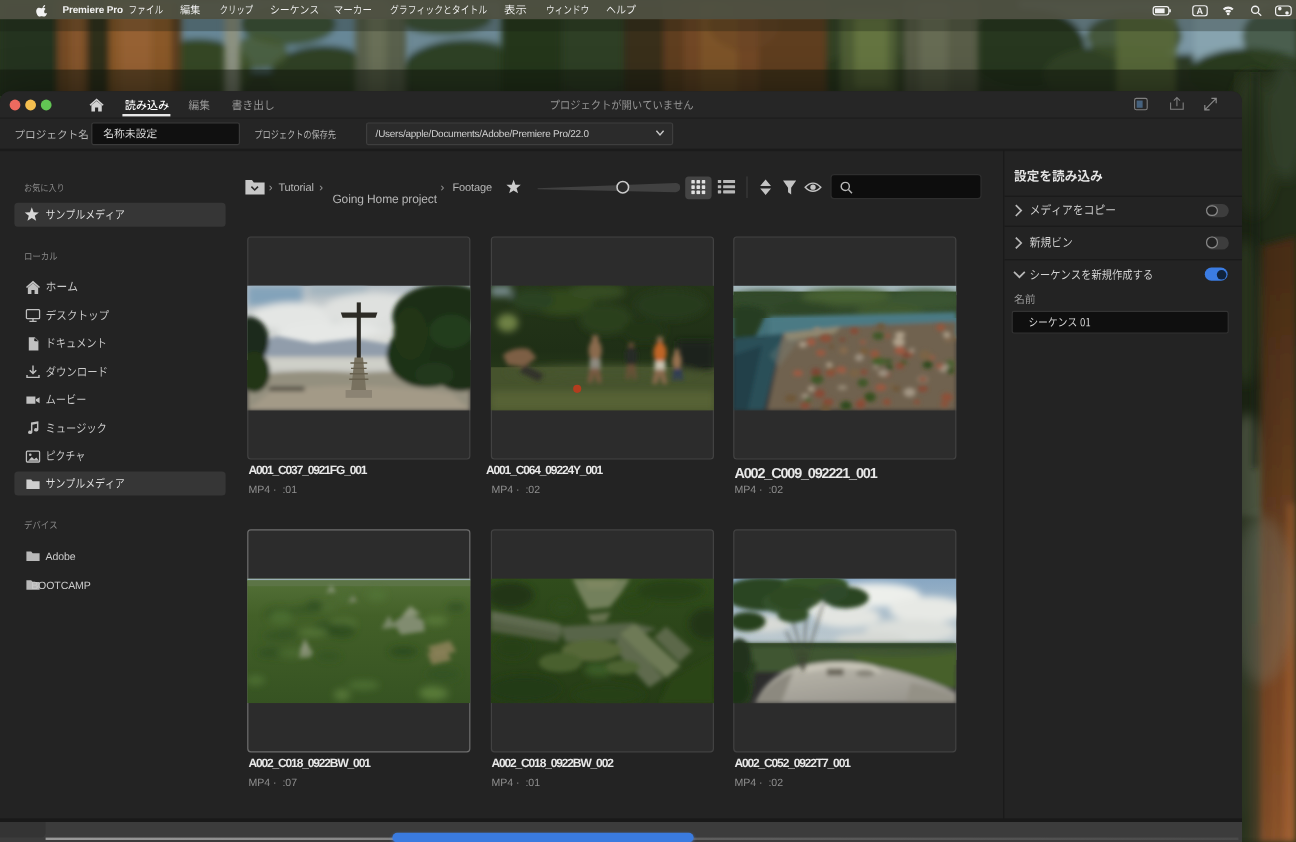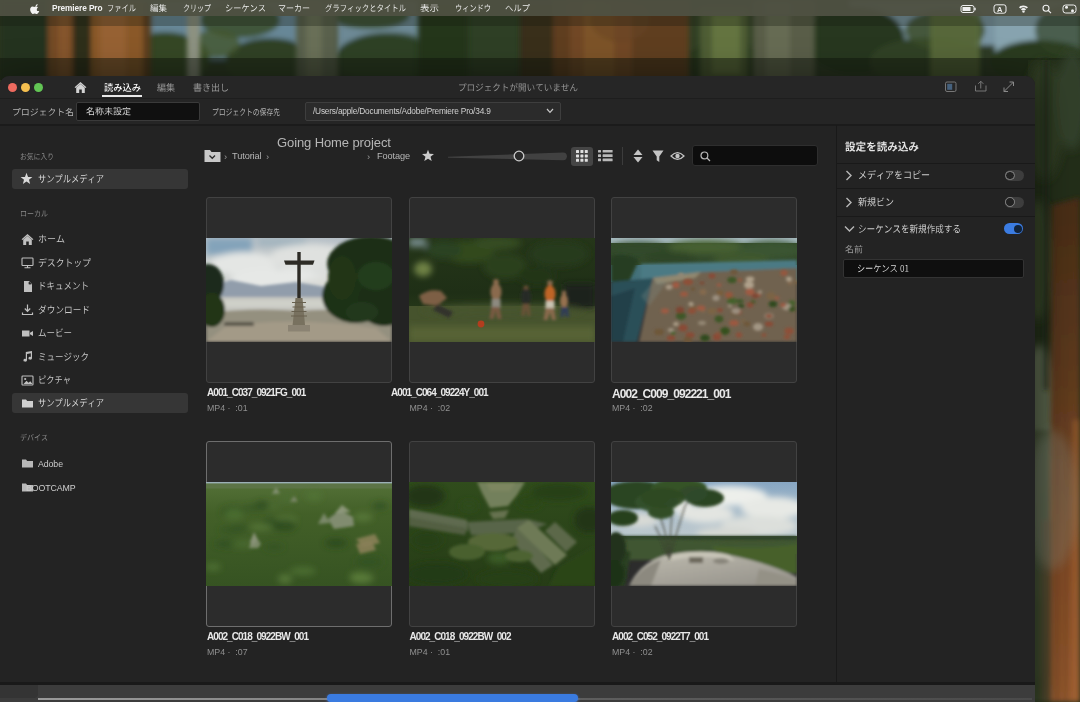--- a/index.html
+++ b/index.html
@@ -237,21 +237,21 @@
     <g transform="translate(0,9.54) scale(1.0000,1)">
       <path d="M3.4 -7.6C2.9 -6.6 1.8 -5.5 0.3 -4.6C0.5 -4.5 0.7 -4.3 0.8 -4.1C1.3 -4.4 1.6 -4.7 2.0 -4.9C2.6 -4.5 3.3 -3.9 3.7 -3.5C2.6 -2.7 1.4 -2.1 0.3 -1.7C0.4 -1.6 0.6 -1.3 0.7 -1.1C1.4 -1.4 2.2 -1.7 2.9 -2.1V0.7H3.6V0.4H7.3V0.7H8.0V-3.1H4.3C5.3 -4.0 6.2 -5.1 6.7 -6.4L6.3 -6.7L6.2 -6.7H3.6C3.8 -6.9 4.0 -7.2 4.1 -7.4ZM7.3 -0.3H3.6V-2.5H7.3ZM3.1 -6.0H5.8C5.4 -5.3 4.9 -4.6 4.2 -3.9C3.8 -4.4 3.1 -5.0 2.5 -5.4C2.7 -5.6 2.9 -5.8 3.1 -6.0Z M13.7 -4.0C13.4 -2.9 13.1 -1.8 12.5 -1.1C12.7 -1.0 13.0 -0.8 13.1 -0.7C13.6 -1.5 14.1 -2.7 14.3 -3.9ZM16.2 -3.9C16.6 -2.9 17.0 -1.6 17.1 -0.8L17.7 -1.0C17.6 -1.8 17.2 -3.1 16.8 -4.0ZM13.8 -7.5C13.6 -6.5 13.2 -5.5 12.7 -4.7V-5.0H11.6V-6.6C12.0 -6.7 12.4 -6.8 12.7 -6.9L12.2 -7.4C11.6 -7.1 10.4 -6.9 9.4 -6.7C9.5 -6.6 9.6 -6.3 9.6 -6.2C10.0 -6.2 10.5 -6.3 10.9 -6.4V-5.0H9.4V-4.4H10.8C10.5 -3.4 9.8 -2.2 9.3 -1.5C9.4 -1.4 9.5 -1.1 9.6 -0.9C10.1 -1.5 10.5 -2.4 10.9 -3.3V0.7H11.6V-3.2C11.9 -2.8 12.2 -2.3 12.4 -2.1L12.8 -2.6C12.6 -2.8 11.8 -3.6 11.6 -3.8V-4.4H12.5L12.3 -4.2C12.5 -4.1 12.8 -3.9 12.9 -3.8C13.2 -4.3 13.5 -4.8 13.8 -5.3H14.9V-0.1C14.9 0.0 14.9 0.0 14.8 0.0C14.7 0.0 14.3 0.0 13.8 0.0C13.9 0.2 14.0 0.5 14.1 0.7C14.6 0.7 15.0 0.7 15.3 0.6C15.5 0.5 15.6 0.3 15.6 -0.1V-5.3H17.6V-6.0H14.0C14.2 -6.4 14.3 -6.9 14.5 -7.4Z M22.1 -7.6V-6.1H19.2V-5.4H22.1V-3.9H18.6V-3.2H21.7C20.9 -2.0 19.6 -0.9 18.3 -0.4C18.5 -0.2 18.7 0.0 18.8 0.2C20.0 -0.4 21.3 -1.5 22.1 -2.7V0.7H22.8V-2.7C23.7 -1.5 25.0 -0.4 26.2 0.2C26.3 0.0 26.5 -0.2 26.7 -0.4C25.4 -0.9 24.1 -2.0 23.2 -3.2H26.5V-3.9H22.8V-5.4H25.9V-6.1H22.8V-7.6Z M27.8 -4.8V-4.3H30.5V-4.8ZM27.8 -7.2V-6.7H30.4V-7.2ZM27.8 -3.6V-3.1H30.5V-3.6ZM27.3 -6.1V-5.5H30.8V-6.1ZM31.5 -7.3V-6.2C31.5 -5.6 31.3 -4.8 30.5 -4.2C30.6 -4.2 30.9 -3.9 31.0 -3.8C31.9 -4.4 32.1 -5.4 32.1 -6.2V-6.7H33.7V-5.1C33.7 -4.4 33.8 -4.2 34.4 -4.2C34.5 -4.2 34.9 -4.2 35.0 -4.2C35.5 -4.2 35.7 -4.5 35.7 -5.6C35.5 -5.6 35.3 -5.7 35.1 -5.8C35.1 -4.9 35.1 -4.8 34.9 -4.8C34.8 -4.8 34.5 -4.8 34.5 -4.8C34.3 -4.8 34.3 -4.9 34.3 -5.1V-7.3ZM30.9 -3.7V-3.0H34.3C34.0 -2.3 33.6 -1.8 33.1 -1.3C32.6 -1.8 32.2 -2.4 32.0 -3.0L31.4 -2.8C31.7 -2.1 32.1 -1.4 32.6 -0.9C32.0 -0.4 31.3 -0.1 30.5 0.1C30.6 0.3 30.8 0.5 30.9 0.7C31.7 0.5 32.5 0.1 33.1 -0.4C33.7 0.1 34.5 0.5 35.3 0.7C35.4 0.5 35.6 0.3 35.7 0.1C34.9 -0.1 34.2 -0.4 33.6 -0.8C34.3 -1.5 34.9 -2.4 35.2 -3.5L34.7 -3.7L34.6 -3.7ZM27.8 -2.4V0.6H28.4V0.2H30.4V-2.4ZM28.4 -1.9H29.9V-0.4H28.4Z M38.0 -3.4C37.8 -1.8 37.3 -0.5 36.3 0.3C36.5 0.4 36.8 0.6 36.9 0.8C37.5 0.3 37.9 -0.4 38.2 -1.3C39.0 0.3 40.4 0.6 42.3 0.6H44.4C44.4 0.4 44.5 0.1 44.6 -0.1C44.2 -0.1 42.6 -0.1 42.3 -0.1C41.8 -0.1 41.3 -0.1 40.8 -0.2V-2.0H43.5V-2.7H40.8V-4.2H43.2V-4.8H37.9V-4.2H40.1V-0.4C39.4 -0.6 38.8 -1.2 38.5 -2.1C38.6 -2.5 38.6 -2.9 38.7 -3.3ZM36.7 -6.5V-4.6H37.4V-5.9H43.6V-4.6H44.3V-6.5H40.8V-7.6H40.1V-6.5Z" fill="#dcdcdc"></path>
     </g>
   </svg>
 <svg style="position:absolute;left:212.0px;top:105.7px;overflow:visible" width="70" height="12">
     <g transform="translate(0,9.33) scale(0.7727,1)">
       <path d="M7.1 -6.3C7.1 -6.6 7.3 -6.9 7.7 -6.9C8.0 -6.9 8.3 -6.6 8.3 -6.3C8.3 -6.0 8.0 -5.7 7.7 -5.7C7.3 -5.7 7.1 -6.0 7.1 -6.3ZM6.7 -6.3C6.7 -6.2 6.7 -6.1 6.7 -6.0L6.4 -6.0C6.0 -6.0 2.5 -6.0 2.0 -6.0C1.7 -6.0 1.4 -6.1 1.1 -6.1V-5.3C1.4 -5.3 1.7 -5.3 2.0 -5.3C2.5 -5.3 6.0 -5.3 6.5 -5.3C6.4 -4.5 6.0 -3.3 5.4 -2.5C4.6 -1.5 3.6 -0.8 1.9 -0.4L2.5 0.3C4.2 -0.2 5.2 -1.0 6.0 -2.0C6.7 -2.9 7.1 -4.4 7.3 -5.3L7.3 -5.4C7.4 -5.4 7.6 -5.3 7.7 -5.3C8.2 -5.3 8.7 -5.8 8.7 -6.3C8.7 -6.9 8.2 -7.3 7.7 -7.3C7.1 -7.3 6.7 -6.9 6.7 -6.3Z M10.1 -6.0C10.1 -5.8 10.1 -5.5 10.1 -5.3C10.1 -5.0 10.1 -1.4 10.1 -1.0C10.1 -0.7 10.1 -0.1 10.1 0.1H10.8L10.8 -0.4H15.6L15.6 0.1H16.4C16.4 -0.0 16.4 -0.7 16.4 -1.0C16.4 -1.3 16.4 -4.9 16.4 -5.3C16.4 -5.6 16.4 -5.8 16.4 -6.0C16.1 -6.0 15.8 -6.0 15.6 -6.0C15.2 -6.0 11.3 -6.0 10.9 -6.0C10.7 -6.0 10.4 -6.0 10.1 -6.0ZM10.8 -1.1V-5.3H15.6V-1.1Z M23.9 -6.6 23.4 -6.4C23.7 -6.0 24.0 -5.4 24.2 -5.0L24.7 -5.2C24.5 -5.6 24.1 -6.2 23.9 -6.6ZM25.1 -7.0 24.6 -6.8C24.9 -6.4 25.2 -5.9 25.4 -5.4L25.9 -5.6C25.7 -6.0 25.3 -6.7 25.1 -7.0ZM20.1 -6.7 19.7 -6.1C20.3 -5.8 21.2 -5.2 21.6 -4.8L22.1 -5.5C21.7 -5.7 20.7 -6.4 20.1 -6.7ZM18.8 -0.4 19.2 0.3C20.0 0.1 21.3 -0.3 22.1 -0.8C23.5 -1.6 24.8 -2.7 25.5 -3.9L25.1 -4.7C24.4 -3.4 23.2 -2.3 21.8 -1.4C20.9 -0.9 19.8 -0.6 18.8 -0.4ZM18.8 -4.7 18.4 -4.1C19.0 -3.8 19.9 -3.2 20.3 -2.9L20.7 -3.5C20.4 -3.8 19.3 -4.4 18.8 -4.7Z M27.8 -0.7V0.1C28.0 0.0 28.2 0.0 28.4 0.0H33.3C33.4 0.0 33.7 0.0 33.9 0.1V-0.7C33.7 -0.7 33.5 -0.6 33.3 -0.6H31.1V-3.9H32.9C33.1 -3.9 33.3 -3.9 33.5 -3.8V-4.5C33.3 -4.5 33.1 -4.5 32.9 -4.5H28.8C28.7 -4.5 28.4 -4.5 28.2 -4.5V-3.8C28.4 -3.9 28.7 -3.9 28.8 -3.9H30.4V-0.6H28.4C28.2 -0.6 28.0 -0.7 27.8 -0.7Z M39.9 -6.8 39.1 -7.1C39.1 -6.9 38.9 -6.6 38.8 -6.4C38.5 -5.6 37.6 -4.3 36.1 -3.4L36.7 -3.0C37.6 -3.6 38.4 -4.4 38.9 -5.1H41.9C41.7 -4.3 41.2 -3.2 40.5 -2.4C39.7 -1.5 38.6 -0.7 37.0 -0.2L37.6 0.4C39.3 -0.2 40.3 -1.0 41.1 -2.0C41.9 -3.0 42.4 -4.1 42.7 -5.0C42.7 -5.2 42.8 -5.4 42.9 -5.5L42.3 -5.9C42.1 -5.8 41.9 -5.8 41.7 -5.8H39.3L39.5 -6.1C39.6 -6.3 39.8 -6.6 39.9 -6.8Z M47.0 -0.8C47.0 -0.4 46.9 -0.0 46.9 0.3H47.8C47.7 -0.0 47.7 -0.5 47.7 -0.8L47.7 -3.7C48.7 -3.4 50.2 -2.8 51.2 -2.3L51.5 -3.0C50.5 -3.5 48.9 -4.1 47.7 -4.5V-5.9C47.7 -6.2 47.7 -6.5 47.8 -6.8H46.9C46.9 -6.5 47.0 -6.1 47.0 -5.9C47.0 -5.2 47.0 -1.3 47.0 -0.8Z M57.0 -5.6C56.9 -4.8 56.7 -4.0 56.5 -3.3C56.0 -1.8 55.6 -1.2 55.2 -1.2C54.8 -1.2 54.3 -1.7 54.3 -2.8C54.3 -4.0 55.3 -5.4 57.0 -5.6ZM57.7 -5.7C59.2 -5.5 60.1 -4.4 60.1 -3.1C60.1 -1.6 59.0 -0.7 57.8 -0.5C57.6 -0.4 57.4 -0.4 57.1 -0.4L57.5 0.3C59.6 0.0 60.8 -1.2 60.8 -3.1C60.8 -4.9 59.5 -6.3 57.4 -6.3C55.3 -6.3 53.6 -4.6 53.6 -2.7C53.6 -1.3 54.4 -0.4 55.1 -0.4C56.0 -0.4 56.7 -1.3 57.2 -3.1C57.4 -3.9 57.6 -4.8 57.7 -5.7Z M65.6 -6.4H68.9V-4.8H65.6ZM64.9 -7.0V-4.2H66.9V-3.1H64.3V-2.5H66.5C65.9 -1.5 64.9 -0.7 64.0 -0.2C64.2 -0.1 64.4 0.2 64.5 0.3C65.4 -0.2 66.2 -1.1 66.9 -2.0V0.7H67.5V-2.1C68.1 -1.1 69.0 -0.2 69.8 0.3C69.9 0.2 70.1 -0.1 70.2 -0.2C69.4 -0.7 68.5 -1.5 67.9 -2.5H70.0V-3.1H67.5V-4.2H69.5V-7.0ZM64.0 -7.4C63.5 -6.0 62.7 -4.7 61.8 -3.9C61.9 -3.7 62.1 -3.4 62.2 -3.2C62.5 -3.6 62.8 -3.9 63.1 -4.4V0.7H63.8V-5.3C64.1 -5.9 64.4 -6.5 64.7 -7.2Z M75.8 -3.2V-2.3H73.3V-1.7H75.8V-0.1C75.8 0.0 75.8 0.1 75.6 0.1C75.5 0.1 74.9 0.1 74.4 0.1C74.4 0.3 74.5 0.5 74.6 0.7C75.3 0.7 75.8 0.7 76.1 0.6C76.4 0.5 76.5 0.3 76.5 -0.1V-1.7H78.8V-2.3H76.5V-2.8C77.1 -3.2 77.8 -3.8 78.3 -4.3L77.8 -4.7L77.7 -4.6H74.1V-4.0H77.1C76.8 -3.7 76.4 -3.4 76.1 -3.2ZM73.8 -7.4C73.7 -7.0 73.6 -6.6 73.4 -6.2H71.0V-5.6H73.1C72.6 -4.4 71.8 -3.3 70.7 -2.5C70.8 -2.3 71.0 -2.1 71.0 -1.9C71.4 -2.1 71.7 -2.4 72.1 -2.8V0.7H72.7V-3.6C73.2 -4.2 73.6 -4.9 73.9 -5.6H78.7V-6.2H74.1C74.3 -6.6 74.4 -6.9 74.5 -7.2Z M83.3 -7.4V-6.0H81.7C81.8 -6.4 81.9 -6.7 82.0 -7.0L81.4 -7.2C81.1 -6.3 80.7 -5.1 80.1 -4.3C80.3 -4.3 80.5 -4.1 80.7 -4.0C81.0 -4.4 81.2 -4.9 81.5 -5.4H83.3V-3.6H79.7V-3.0H82.0C81.9 -1.5 81.5 -0.4 79.6 0.2C79.8 0.3 80.0 0.6 80.0 0.7C82.0 0.1 82.5 -1.2 82.7 -3.0H84.4V-0.4C84.4 0.4 84.6 0.6 85.4 0.6C85.5 0.6 86.5 0.6 86.6 0.6C87.3 0.6 87.5 0.2 87.6 -1.1C87.4 -1.2 87.1 -1.3 87.0 -1.4C87.0 -0.2 86.9 -0.1 86.6 -0.1C86.4 -0.1 85.6 -0.1 85.5 -0.1C85.1 -0.1 85.1 -0.1 85.1 -0.4V-3.0H87.5V-3.6H83.9V-5.4H86.8V-6.0H83.9V-7.4Z" fill="#b8b8b8"></path>
     </g>
   </svg>
 <div class="abs" style="left:305px;top:101.5px;width:256px;height:19px;background:#2b2b2b;border:1px solid #3e3e3e;border-radius:2px"></div>
-<div class="abs" style="left:313px;top:105.5px;font-size:8.3px;color:#d0d0d0;letter-spacing:-0.2px">/Users/apple/Documents/Adobe/Premiere Pro/34.9</div>
+<div class="abs" style="left:313px;top:105.5px;font-size:8.3px;color:#d0d0d0;letter-spacing:-0.2px">/Users/apple/Documents/Adobe/Premiere Pro/22.0</div>
 <svg class="abs" style="left:546px;top:108px" width="8" height="6" viewBox="0 0 8 6">
     <path d="M1 1 L4 4.4 7 1" fill="none" stroke="#c8c8c8" stroke-width="1.2"></path>
   </svg>
 <svg style="position:absolute;left:20.0px;top:150.5px;overflow:visible" width="36" height="11">
     <g transform="translate(0,8.48) scale(0.8500,1)">
       <path d="M5.8 -5.5 5.5 -5.0C6.0 -4.8 6.9 -4.2 7.3 -3.8L7.6 -4.3C7.2 -4.7 6.3 -5.2 5.8 -5.5ZM2.6 -2.2 2.6 -0.8C2.6 -0.6 2.5 -0.4 2.3 -0.4C2.0 -0.4 1.5 -0.7 1.5 -1.1C1.5 -1.5 2.0 -1.9 2.6 -2.2ZM1.0 -5.0 1.0 -4.3C1.3 -4.3 1.6 -4.3 2.0 -4.3C2.2 -4.3 2.4 -4.3 2.6 -4.3L2.6 -3.3V-2.8C1.7 -2.4 0.8 -1.7 0.8 -1.1C0.8 -0.4 1.9 0.3 2.5 0.3C2.9 0.3 3.2 0.0 3.2 -0.7L3.2 -2.5C3.8 -2.7 4.3 -2.8 4.9 -2.8C5.7 -2.8 6.3 -2.4 6.3 -1.7C6.3 -1.0 5.7 -0.6 5.0 -0.5C4.7 -0.4 4.3 -0.4 4.0 -0.4L4.2 0.2C4.5 0.2 4.9 0.2 5.2 0.1C6.3 -0.2 6.9 -0.8 6.9 -1.7C6.9 -2.7 6.1 -3.3 4.9 -3.3C4.4 -3.3 3.8 -3.2 3.2 -3.0V-3.3L3.2 -4.4C3.8 -4.5 4.4 -4.6 4.9 -4.7L4.8 -5.3C4.4 -5.2 3.8 -5.0 3.2 -5.0L3.2 -5.8C3.2 -6.0 3.3 -6.2 3.3 -6.4H2.6C2.6 -6.3 2.6 -6.0 2.6 -5.8L2.6 -4.9C2.4 -4.9 2.2 -4.9 2.0 -4.9C1.7 -4.9 1.4 -4.9 1.0 -5.0Z M10.0 -4.7V-4.2H14.6V-4.7ZM10.0 -6.7C9.7 -5.6 9.1 -4.6 8.3 -3.9C8.5 -3.8 8.7 -3.6 8.8 -3.5C9.3 -4.0 9.8 -4.6 10.2 -5.4H15.4V-5.9H10.4C10.5 -6.1 10.6 -6.4 10.7 -6.6ZM9.1 -3.6V-3.1H13.7C13.8 -0.9 13.9 0.6 15.0 0.6C15.5 0.6 15.6 0.3 15.7 -0.7C15.5 -0.8 15.4 -1.0 15.2 -1.1C15.2 -0.4 15.2 0.1 15.0 0.1C14.4 0.1 14.3 -1.5 14.3 -3.6ZM9.3 -2.2C9.8 -1.9 10.3 -1.6 10.8 -1.2C10.2 -0.6 9.4 -0.1 8.5 0.2C8.7 0.4 8.9 0.6 9.0 0.7C9.8 0.3 10.6 -0.2 11.3 -0.9C11.9 -0.5 12.4 -0.0 12.7 0.4L13.2 -0.1C12.8 -0.5 12.3 -0.9 11.7 -1.3C12.1 -1.8 12.5 -2.2 12.8 -2.7L12.2 -2.9C11.9 -2.5 11.6 -2.0 11.3 -1.7C10.7 -2.0 10.2 -2.3 9.7 -2.6Z M19.6 -5.4V-4.8C20.5 -4.7 22.1 -4.7 22.9 -4.8V-5.4C22.1 -5.3 20.5 -5.3 19.6 -5.4ZM20.0 -2.1 19.4 -2.2C19.3 -1.8 19.2 -1.5 19.2 -1.3C19.2 -0.5 19.8 -0.1 21.2 -0.1C22.0 -0.1 22.7 -0.1 23.2 -0.2L23.2 -0.9C22.5 -0.8 21.9 -0.7 21.2 -0.7C20.1 -0.7 19.8 -1.0 19.8 -1.4C19.8 -1.6 19.9 -1.8 20.0 -2.1ZM18.1 -6.0 17.4 -6.1C17.4 -5.9 17.4 -5.7 17.4 -5.5C17.3 -4.8 17.0 -3.5 17.0 -2.3C17.0 -1.2 17.1 -0.3 17.3 0.3L17.9 0.2C17.9 0.1 17.8 0.0 17.8 -0.1C17.8 -0.1 17.9 -0.3 17.9 -0.4C18.0 -0.8 18.2 -1.6 18.4 -2.2L18.1 -2.5C18.0 -2.1 17.8 -1.7 17.6 -1.3C17.6 -1.7 17.6 -2.0 17.6 -2.4C17.6 -3.3 17.8 -4.7 18.0 -5.5C18.0 -5.6 18.1 -5.9 18.1 -6.0Z M27.6 -4.7C27.1 -2.4 26.1 -0.8 24.3 0.1C24.4 0.3 24.7 0.5 24.8 0.6C26.4 -0.3 27.4 -1.8 28.0 -3.9C28.4 -2.3 29.3 -0.6 31.2 0.6C31.4 0.5 31.6 0.2 31.7 0.1C28.6 -1.8 28.4 -4.8 28.4 -6.2H25.8V-5.6H27.8C27.8 -5.3 27.8 -5.0 27.9 -4.6Z M34.7 -6.3 34.0 -6.3C34.0 -6.1 34.0 -5.9 33.9 -5.6C33.8 -5.0 33.7 -3.8 33.7 -3.1C33.7 -2.5 33.7 -2.1 33.8 -1.8L34.4 -1.8C34.4 -2.2 34.3 -2.5 34.4 -2.8C34.5 -3.9 35.4 -5.3 36.4 -5.3C37.2 -5.3 37.7 -4.4 37.7 -3.2C37.7 -1.1 36.3 -0.4 34.6 -0.2L35.0 0.4C36.9 0.0 38.3 -0.9 38.3 -3.2C38.3 -4.8 37.6 -5.9 36.5 -5.9C35.5 -5.9 34.7 -4.9 34.3 -4.1C34.4 -4.6 34.5 -5.7 34.7 -6.3Z" fill="#8d8d8d"></path>
     </g>
   </svg>
 <div class="abs" style="left:12px;top:169px;width:176px;height:20px;background:#363636;border-radius:3px"></div>
 <svg class="abs" style="left:0;top:0;overflow:visible" width="1" height="1">
@@ -356,21 +356,21 @@
     <path fill="#b8b8b8" d="M1 2.5 h4 l1.2 1.5 h5.8 v6.5 H1 z"></path>
   </svg>
 <div class="abs" style="left:26px;top:483px;font-size:8.8px;letter-spacing:-0.1px;color:#cccccc">BOOTCAMP</div>
 <svg class="abs" style="left:204px;top:149px" width="17" height="14" viewBox="0 0 17 14">
 <path fill="#c8c8c8" d="M0.5 1 h5.5 l1.5 2 h9 v10 H0.5 z"></path>
 <path d="M5.5 6.5 L8.25 9.3 11 6.5" fill="none" stroke="#2a2a2a" stroke-width="1.3"></path>
   </svg>
 <div class="abs" style="left:224px;top:151px;font-size:9.5px;color:#9a9a9a">›</div>
 <div class="abs" style="left:232px;top:150.5px;font-size:9.2px;letter-spacing:-0.1px;color:#b6b6b6">Tutorial</div>
 <div class="abs" style="left:266px;top:151px;font-size:9.5px;color:#9a9a9a">›</div>
-<div class="abs" style="left:277px;top:135px;font-size:13px;letter-spacing:-0.1px;color:#b6b6b6">Going Home project</div>
+<div class="abs" style="left:277px;top:161px;font-size:10px;letter-spacing:-0.1px;color:#b6b6b6">Going Home project</div>
 <div class="abs" style="left:367px;top:151px;font-size:9.5px;color:#9a9a9a">›</div>
 <div class="abs" style="left:377px;top:150.5px;font-size:9.2px;letter-spacing:-0.1px;color:#b6b6b6">Footage</div>
 <svg class="abs" style="left:0;top:0;overflow:visible" width="1" height="1">
     <polygon points="428.00,149.70 429.56,153.86 433.99,154.05 430.52,156.82 431.70,161.10 428.00,158.65 424.30,161.10 425.48,156.82 422.01,154.05 426.44,153.86" fill="#cccccc"></polygon>
   </svg>
 <svg class="abs" style="left:447px;top:149px" width="120" height="14" viewBox="0 0 120 14">
 <path d="M1 7.8 L116 3.4 a3.8 3.8 0 0 1 0 7.8 L1 8.8 z" fill="#414141"></path>
 <circle cx="72" cy="7" r="4.8" fill="#2a2a2a" stroke="#cccccc" stroke-width="1.3"></circle>
   </svg>
 <div class="abs" style="left:571px;top:146.5px;width:22px;height:19px;background:#454545;border-radius:3px"></div>
@@ -511,21 +511,21 @@
 <circle cx="141" cy="45" r="2.8" fill="#8a6a4e"></circle>
 <ellipse cx="141" cy="56" rx="5.5" ry="9" fill="#c06526"></ellipse>
 <rect x="136.5" y="63" width="9" height="8" fill="#c9c4b2"></rect>
 <path d="M136.5 70 l-2 12 h4 l2.5-8 2 8 h4 l-2-12 z" fill="#8a6a4e"></path>
 <circle cx="155" cy="55" r="2.4" fill="#8a6a4e"></circle>
 <ellipse cx="155" cy="63" rx="4" ry="7" fill="#96714f"></ellipse>
 <path d="M152.5 69 l-1 10 h3 l1-7 1.5 7 h3 l-1-10 z" fill="#2e3a5a"></path>
 </g>
 <circle cx="72" cy="86" r="3.4" fill="#b23d1e"></circle>
   </svg>
-<div class="abs" style="left:391px;top:387.3px;font-size:10px;font-weight:bold;color:#e8e8e8;letter-spacing:-0.95px">A001_C064_09224Y_001</div>
+<div class="abs" style="left:405px;top:387.3px;font-size:10px;font-weight:bold;color:#e8e8e8;letter-spacing:-0.95px">A001_C064_09224Y_001</div>
 <div class="abs" style="left:409.5px;top:403px;font-size:8.8px;color:#909090">MP4 ·&nbsp; :02</div>
 <div class="abs" style="left:611px;top:197px;width:186px;height:186px;background:#2c2c2c;border:1px solid #424242;border-radius:3px"></div>
 <svg class="abs" style="left:611px;top:238px" width="186" height="104" viewBox="0 0 186 104" preserveAspectRatio="none">
     <defs>
       <filter id="tb2" x="-20%" y="-20%" width="140%" height="140%">
         <feGaussianBlur stdDeviation="1.8"></feGaussianBlur>
       </filter>
       <filter id="tc2" x="-30%" y="-30%" width="160%" height="160%">
         <feGaussianBlur stdDeviation="3.2"></feGaussianBlur>
       </filter>

